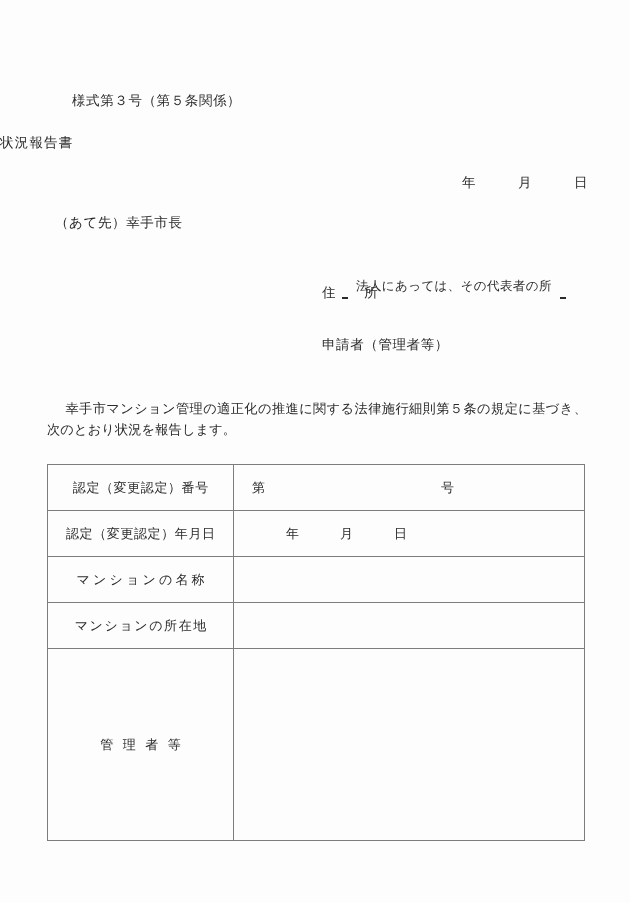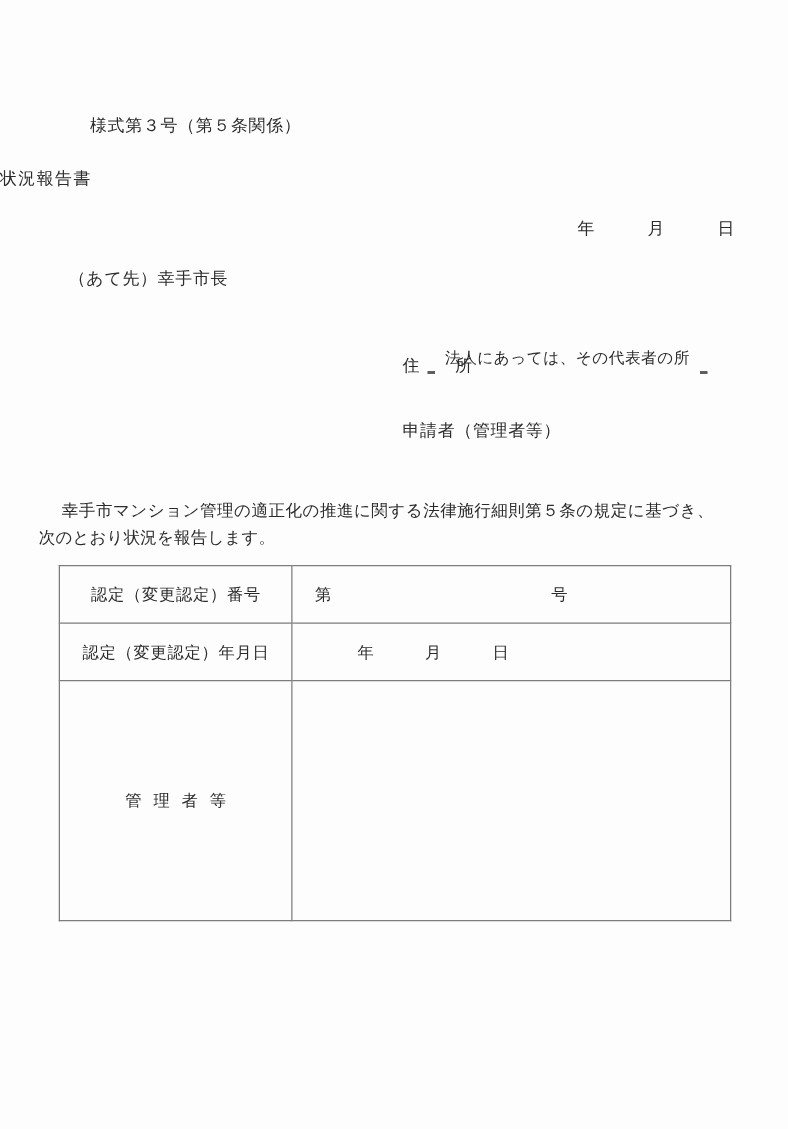--- a/index.html
+++ b/index.html
@@ -108,35 +108,35 @@
   .note .brk-r .stem { right: 2px; }
   .note .note-body {
     padding: 1px 6px 2px 6px;
     line-height: 1.55;
   }
   .note .note-body span { display: block; }
 
   
   .body-para {
     position: absolute;
-    left: 31px;
+    left: 47px;
     top: 398px;
     width: 540px;
     font-size: 13.2px;
     line-height: 1.62;
     letter-spacing: 0.15px;
     text-indent: 1.4em;
     text-align: justify;
   }
 
   
   .form-table {
     position: absolute;
     left: 47px;
-    top: 452px;
+    top: 464px;
     width: 538px;
     border-collapse: collapse;
     table-layout: fixed;
   }
   .form-table td {
     border: 1px solid #7d7d7d;
     font-size: 13px;
     vertical-align: middle;
     padding: 0;
   }
@@ -212,21 +212,37 @@
 
       <tr class="row-h2">
         <td class="label">
           <span class="lbl-txt lbl-sp3">認定（変更認定）年月日</span>
         </td>
         <td class="value">
           <span class="val-date">年　　　月　　　日</span>
         </td>
       </tr>
 
-
+      <tr class="row-h3">
+        <td class="label">
+          <span class="lbl-txt lbl-sp1">マンションの名称</span>
+        </td>
+        <td class="value">
+          <span></span>
+        </td>
+      </tr>
+
+      <tr class="row-h4">
+        <td class="label">
+          <span class="lbl-txt lbl-sp2">マンションの所在地</span>
+        </td>
+        <td class="value">
+          <span></span>
+        </td>
+      </tr>
 
       <tr class="row-h5">
         <td class="label">
           <span class="lbl-txt lbl-sp4">管理者等</span>
         </td>
         <td class="value">
           <span></span>
         </td>
       </tr>
     </tbody>

